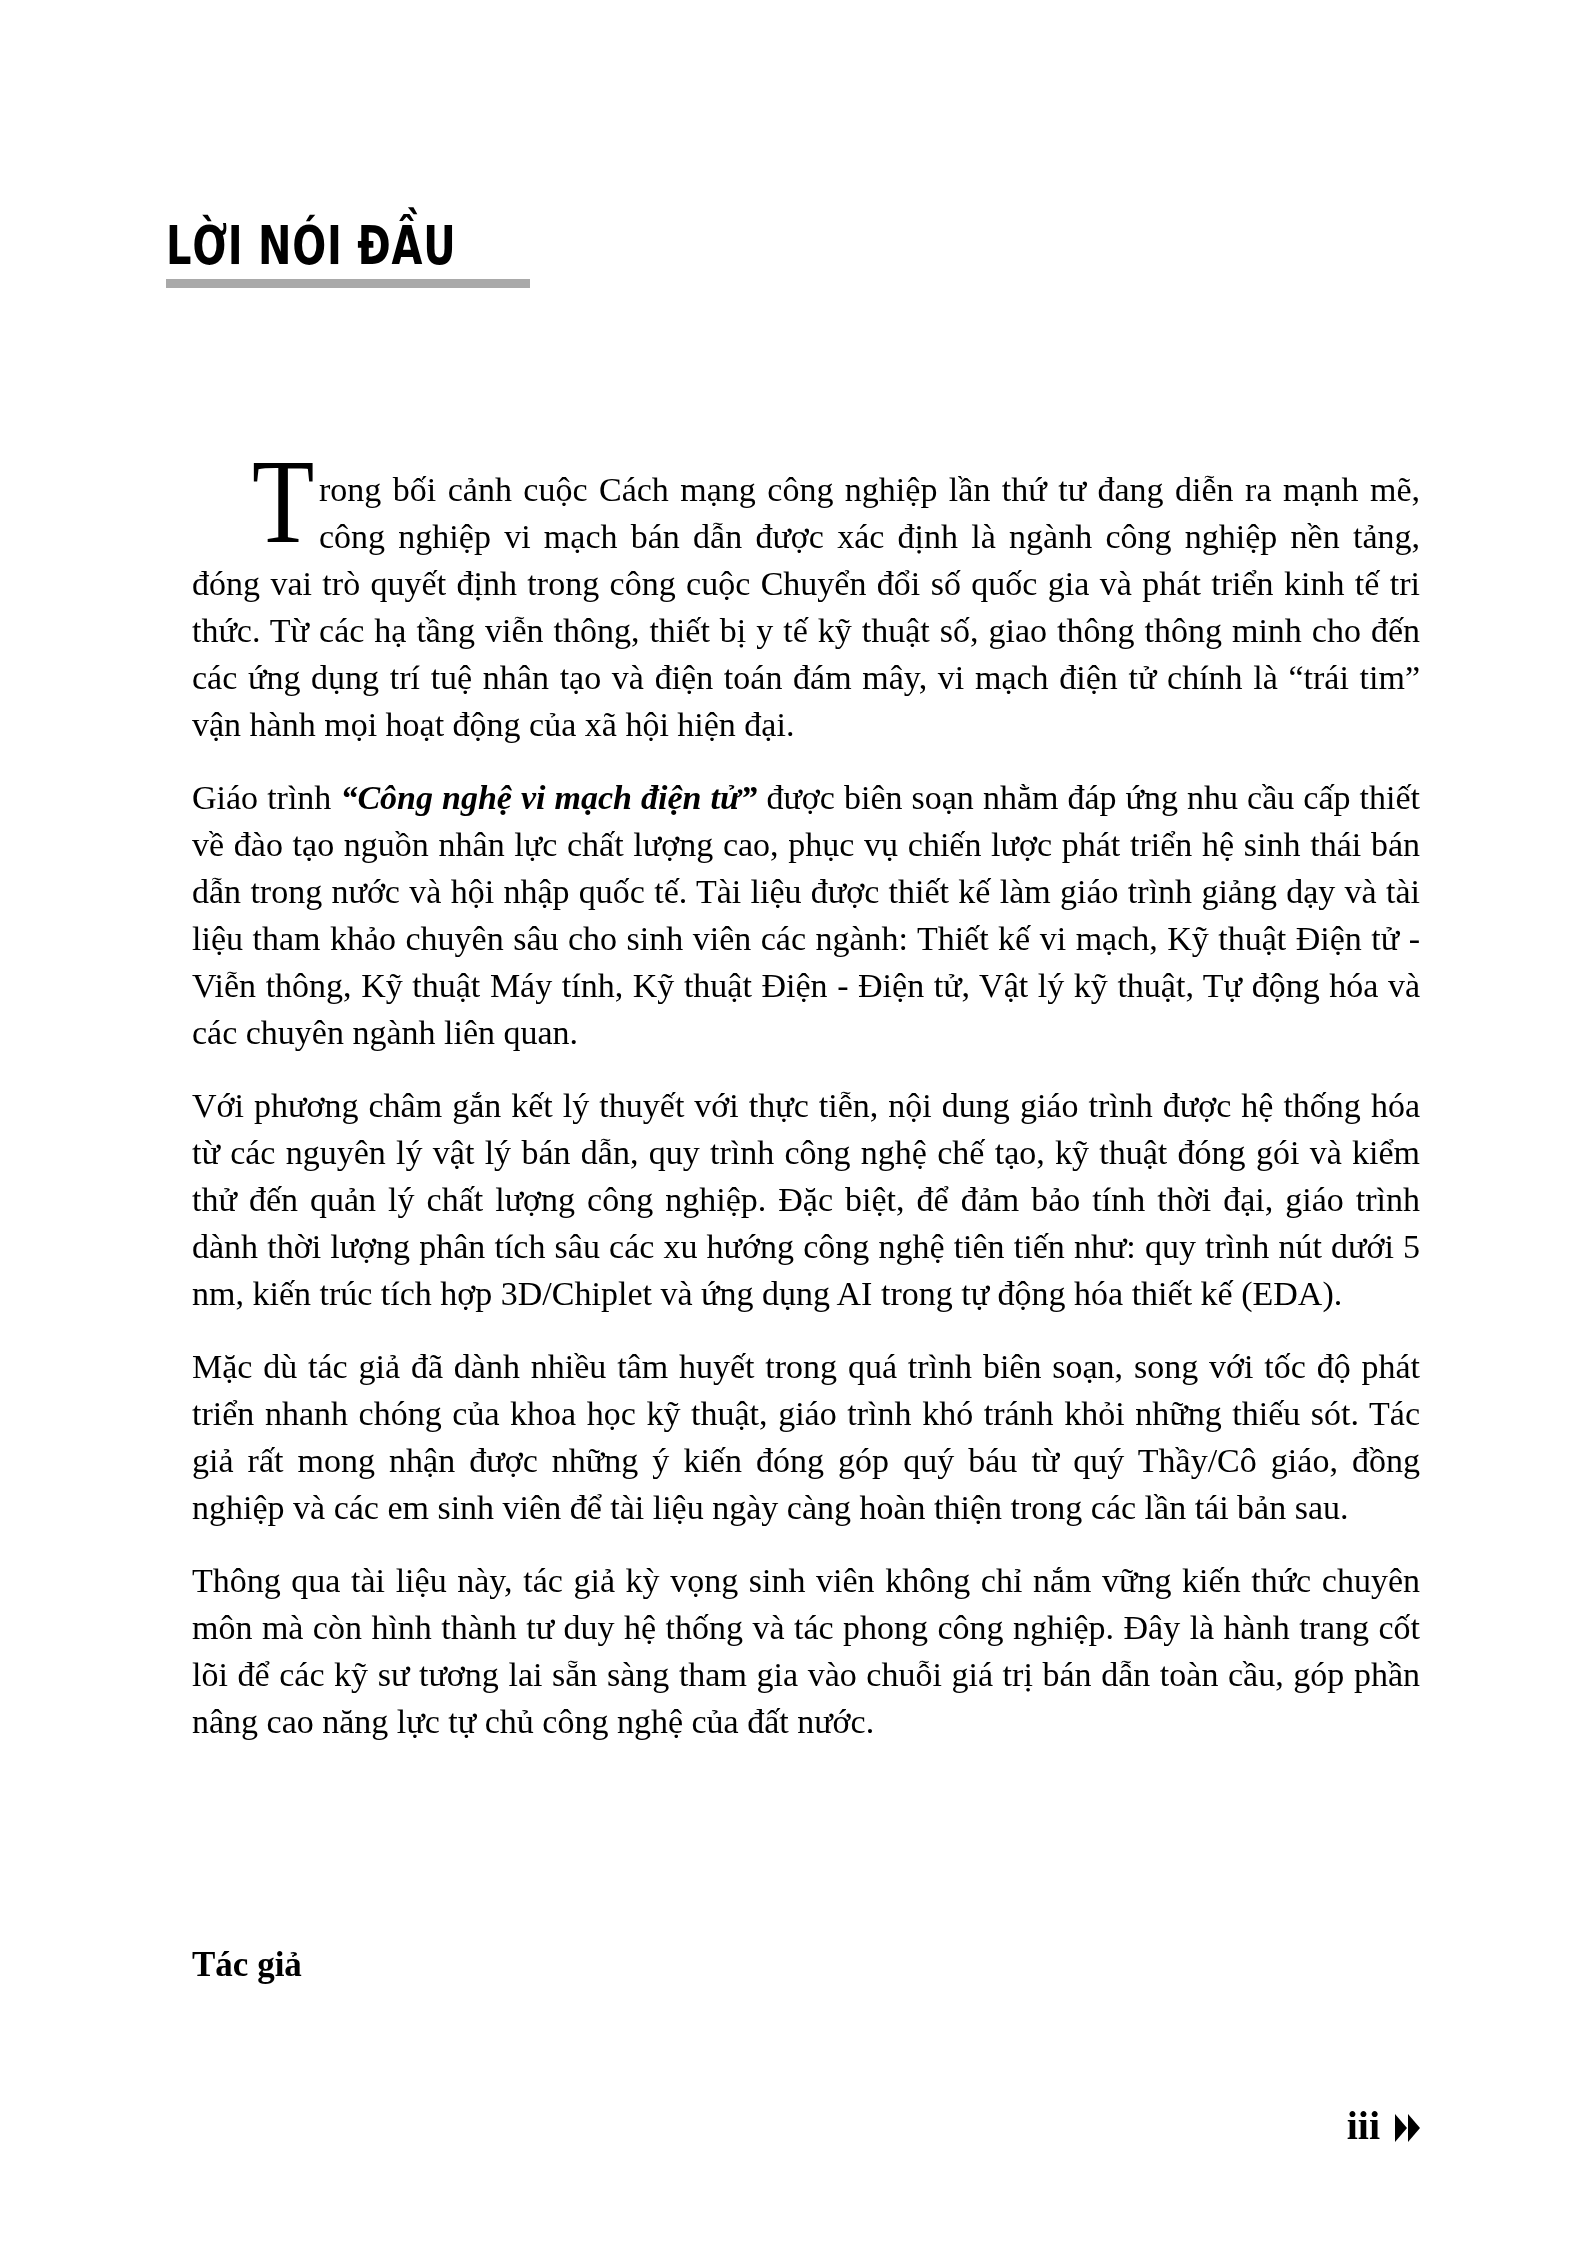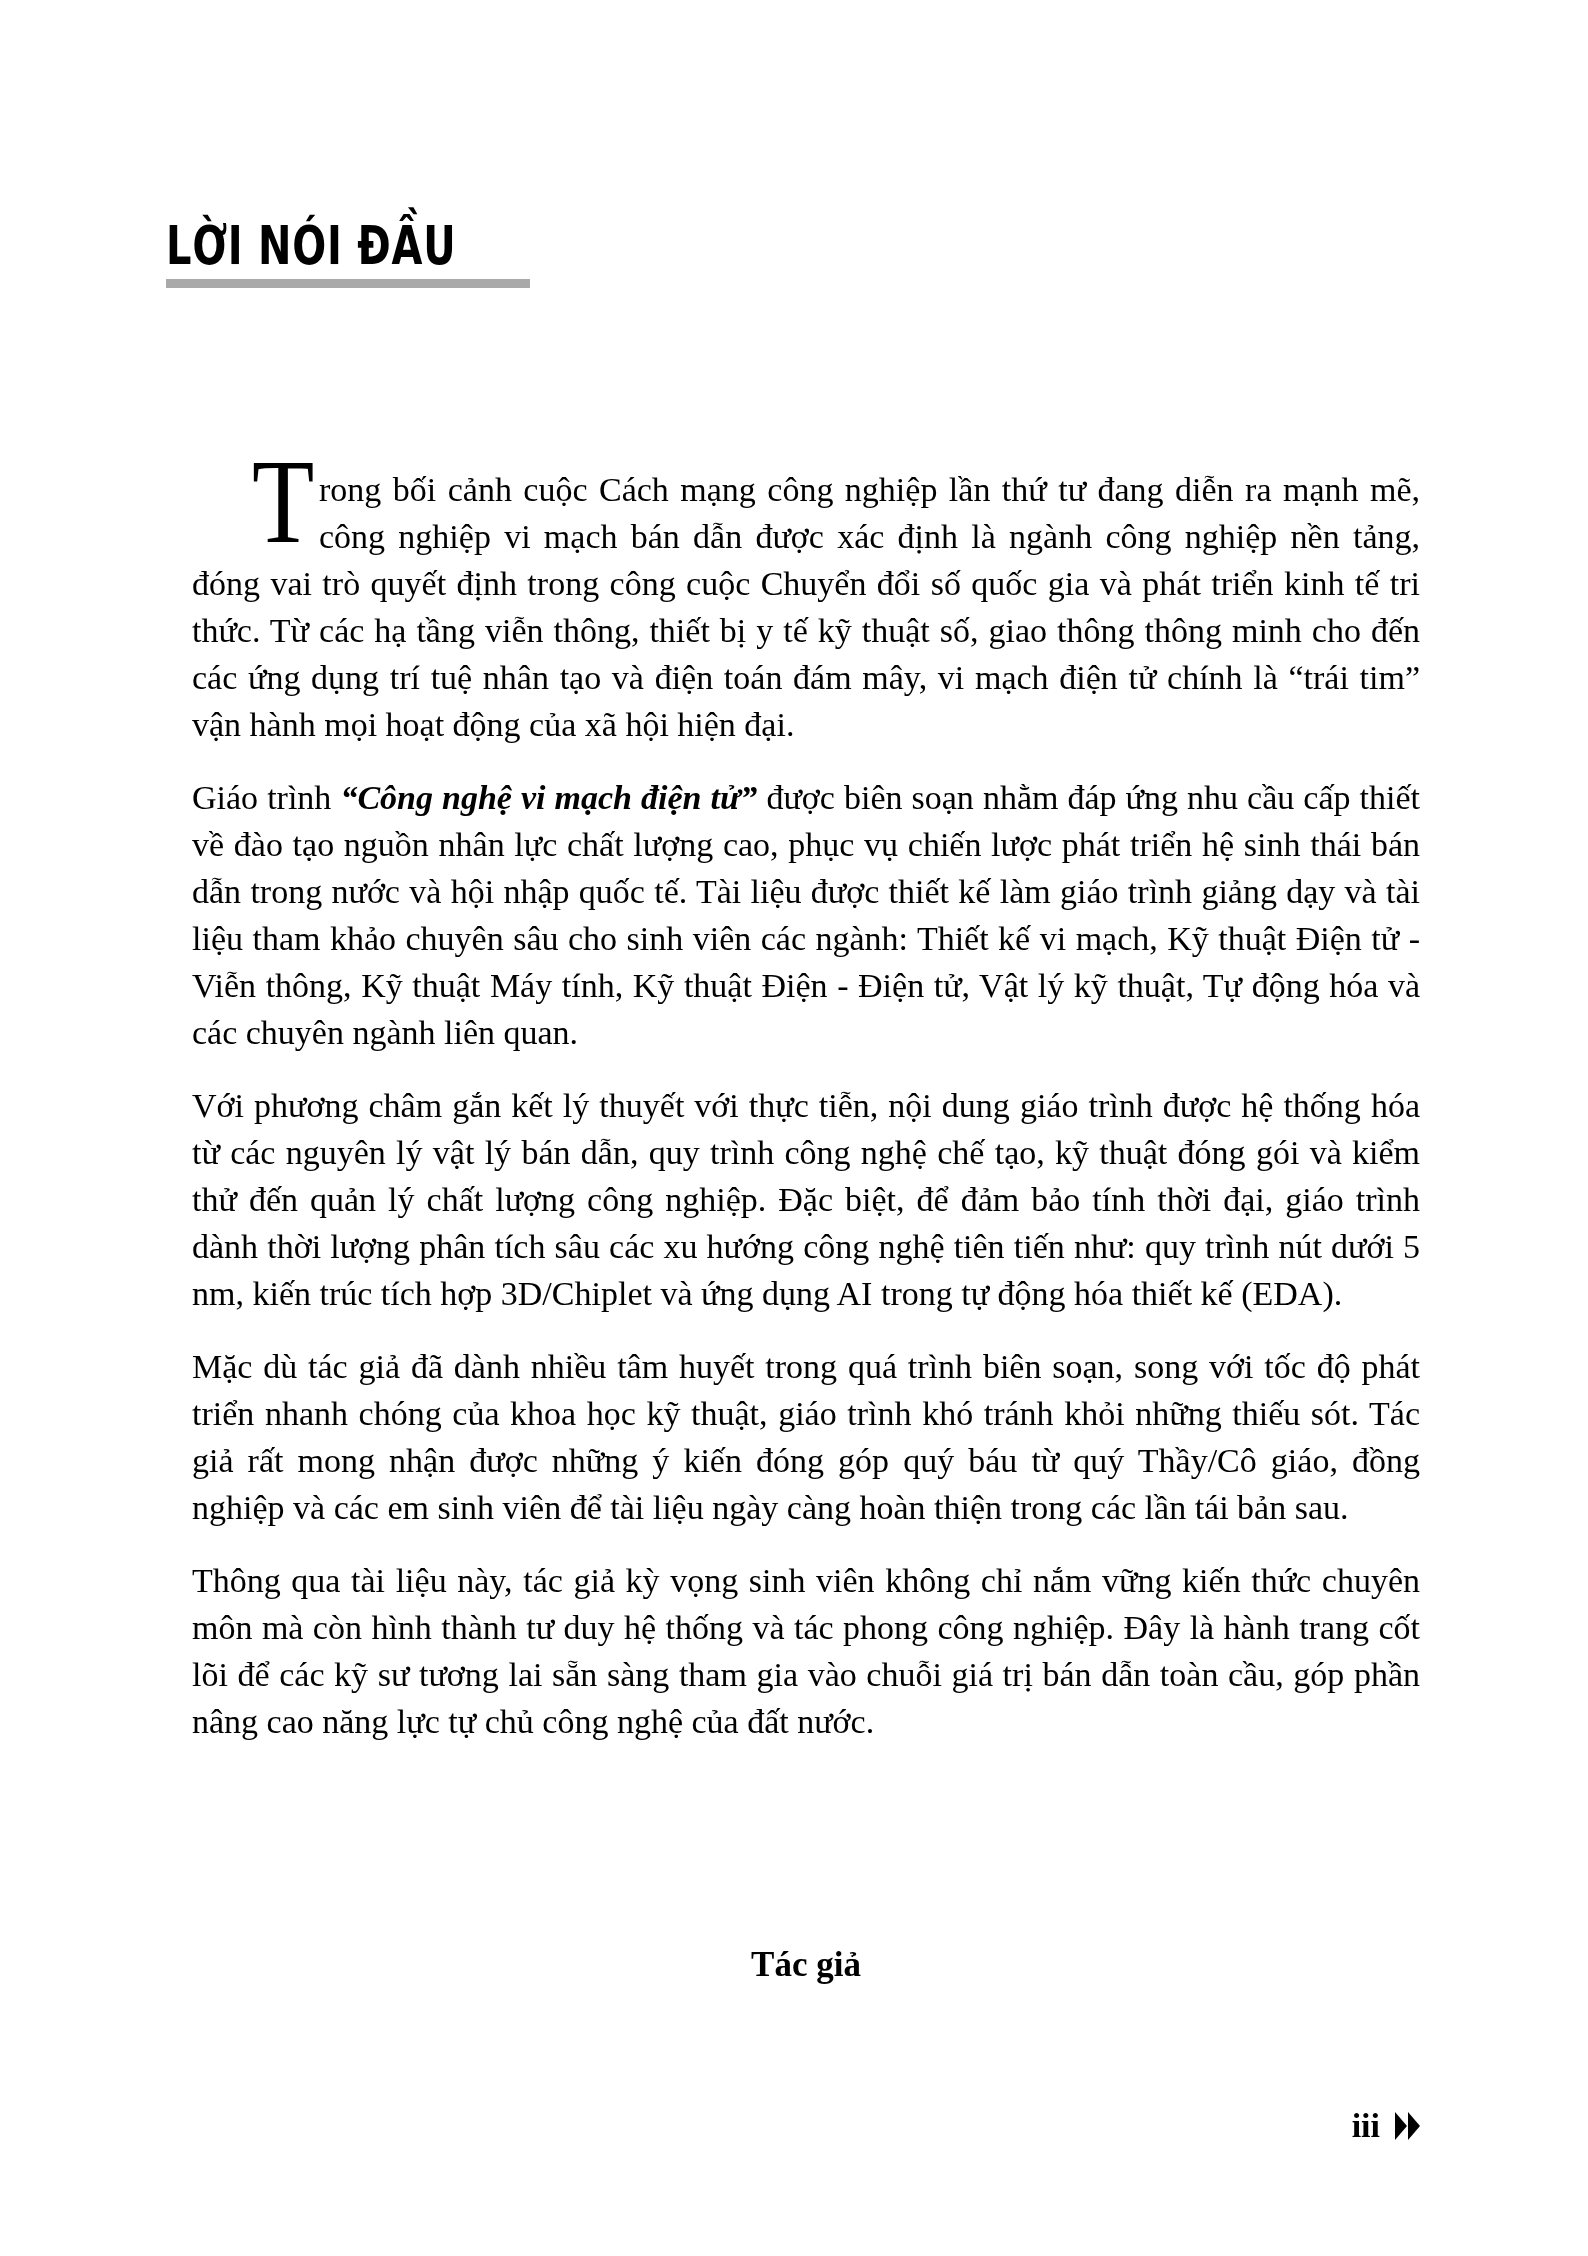--- a/index.html
+++ b/index.html
@@ -53,31 +53,31 @@
     line-height:72px;
     transform:scaleX(0.85);
     transform-origin:0 0;
   }
 
   
   .author-line {
     position:absolute;
     left:192px; top:1941px;
     width:1228px;
-    text-align:center;
+    text-align:left;
     font-size:35px;
     line-height:47px;
     font-weight:bold;
   }
   .pagenum-line {
     position:absolute;
     left:192px; top:2106px;
     width:1228px;
     text-align:right;
-    font-size:34px;
+    font-size:40px;
     line-height:40px;
     font-weight:bold;
     white-space:nowrap;
   }
   .ff-icon { display:inline-block; margin-left:15px; vertical-align:-3px; }
   .tri {
     display:inline-block;
     width:0; height:0;
     border-top:14px solid transparent;
     border-bottom:14px solid transparent;

